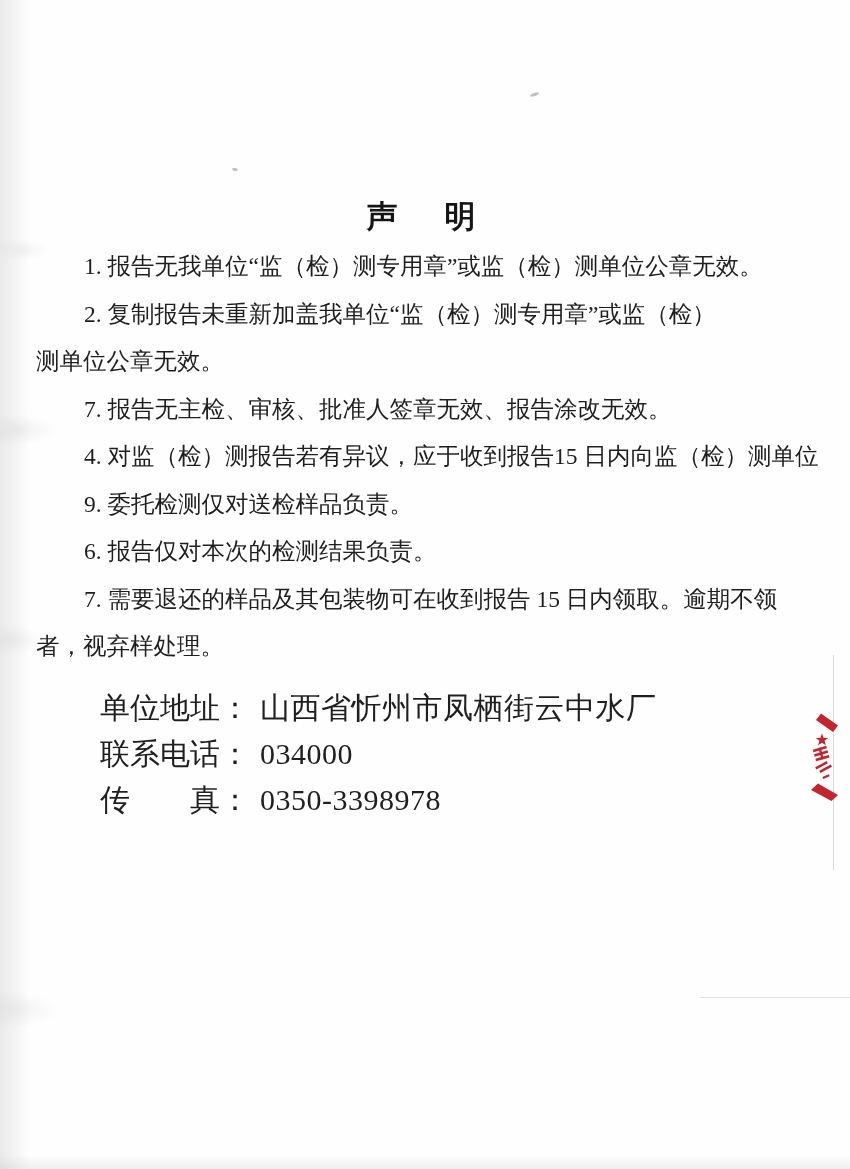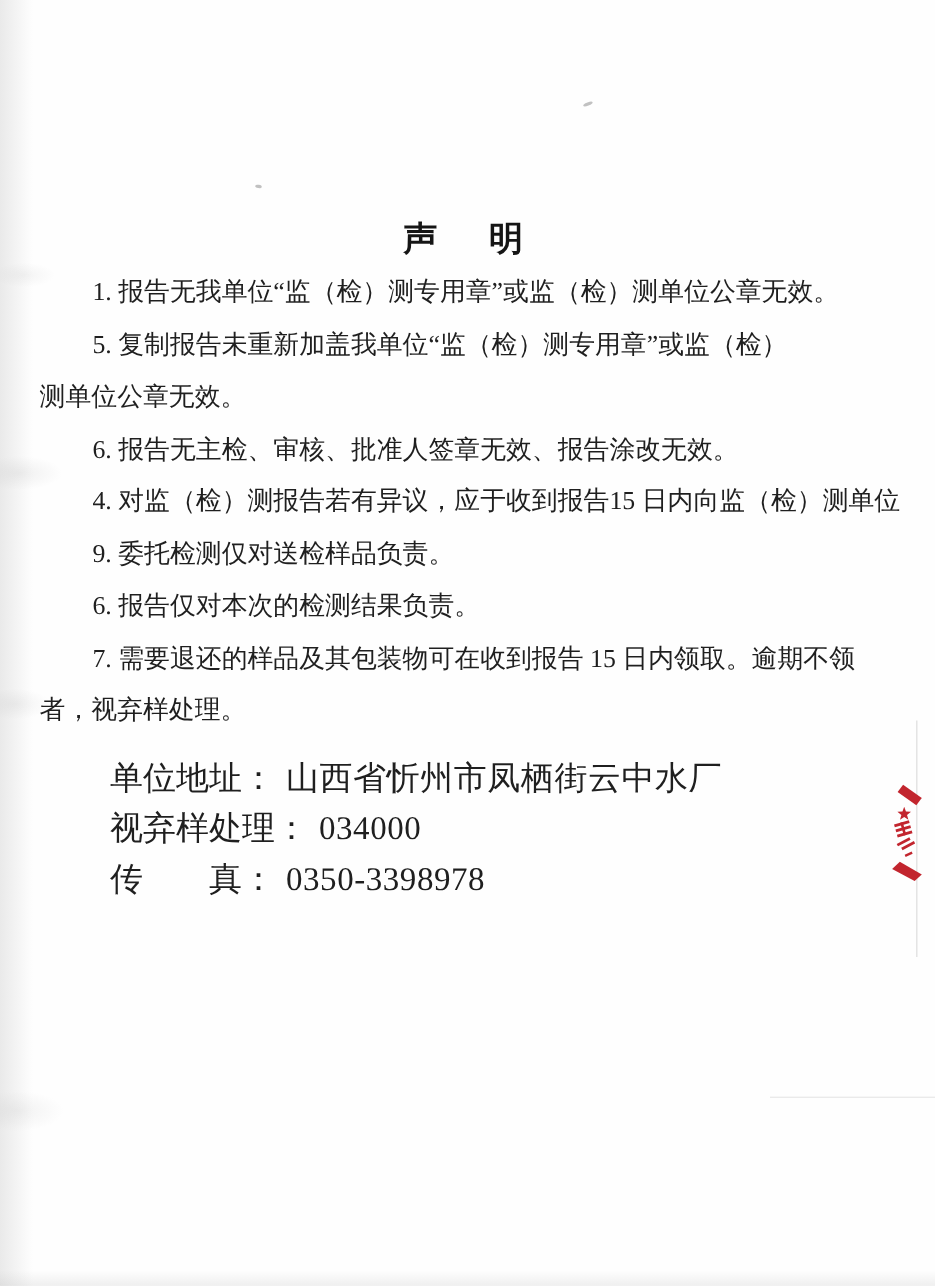--- a/index.html
+++ b/index.html
@@ -77,25 +77,25 @@
 
 <div class="page">
 
   <h1 class="title">声　明</h1>
 
   <div class="statements">
     <p class="stmt">
       <span class="line indent">1. 报告无我单位“监（检）测专用章”或监（检）测单位公章无效。</span>
     </p>
     <p class="stmt">
-      <span class="line indent">5. 复制报告未重新加盖我单位“监（检）测专用章”或监（检）</span>
+      <span class="line indent">2. 复制报告未重新加盖我单位“监（检）测专用章”或监（检）</span>
       <span class="line">测单位公章无效。</span>
     </p>
     <p class="stmt">
-      <span class="line indent">6. 报告无主检、审核、批准人签章无效、报告涂改无效。</span>
+      <span class="line indent">7. 报告无主检、审核、批准人签章无效、报告涂改无效。</span>
     </p>
     <p class="stmt">
       <span class="line indent">4. 对监（检）测报告若有异议，应于收到报告15 日内向监（检）测单位</span>
     </p>
     <p class="stmt">
       <span class="line indent">9. 委托检测仅对送检样品负责。</span>
     </p>
     <p class="stmt">
       <span class="line indent">6. 报告仅对本次的检测结果负责。</span>
     </p>
@@ -103,21 +103,21 @@
       <span class="line indent">7. 需要退还的样品及其包装物可在收到报告 15 日内领取。逾期不领</span>
       <span class="line">者，视弃样处理。</span>
     </p>
   </div>
 
   <div class="contact">
     <div class="row">
       <span class="label">单位地址：</span><span class="value">山西省忻州市凤栖街云中水厂</span>
     </div>
     <div class="row">
-      <span class="label">视弃样处理：</span><span class="value">034000</span>
+      <span class="label">联系电话：</span><span class="value">034000</span>
     </div>
     <div class="row">
       <span class="label">传　　真：</span><span class="value">0350-3398978</span>
     </div>
   </div>
 
   <div class="fold-line"></div>
   <div class="scan-line-bottom"></div>
   <div class="speck s1"></div>
   <div class="speck s2"></div>

